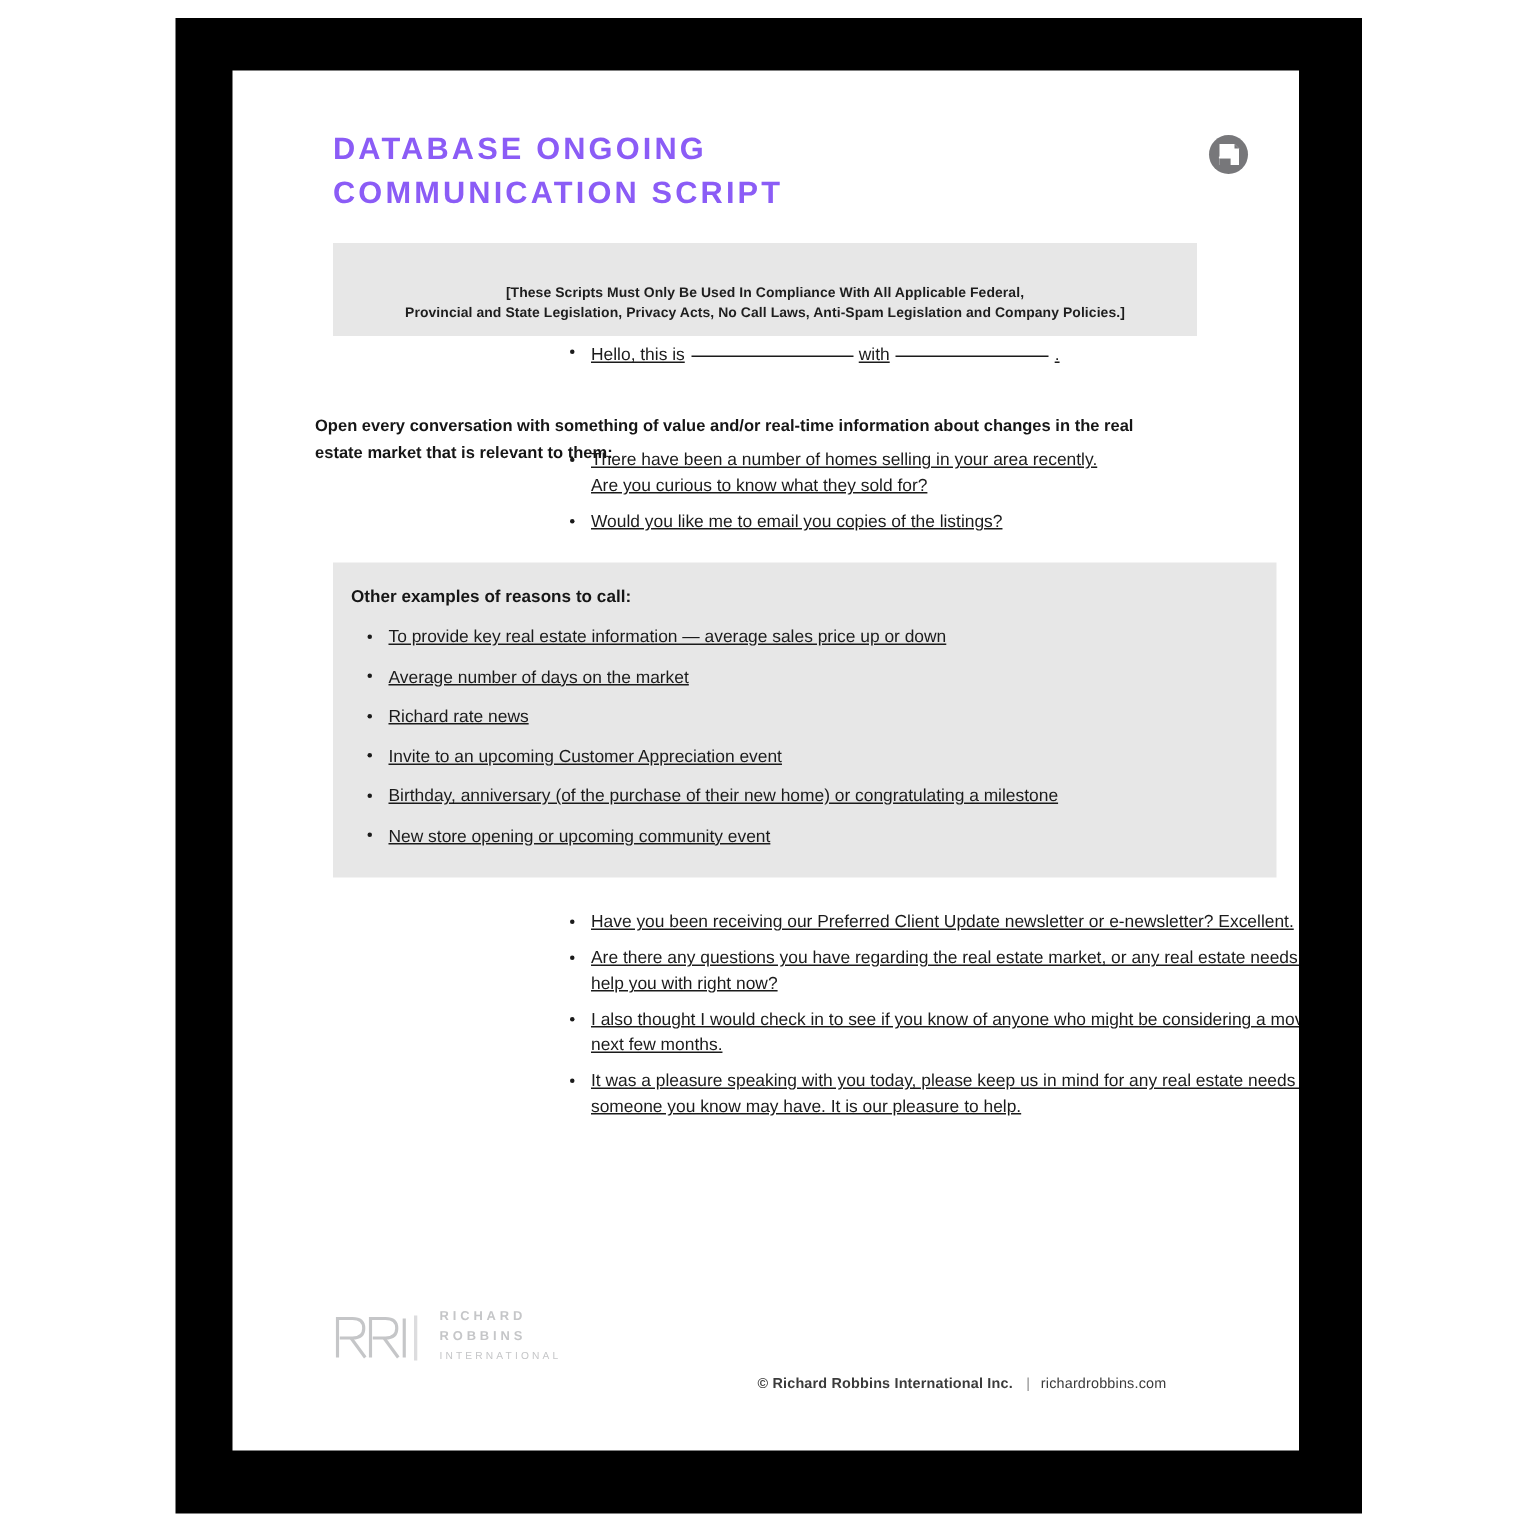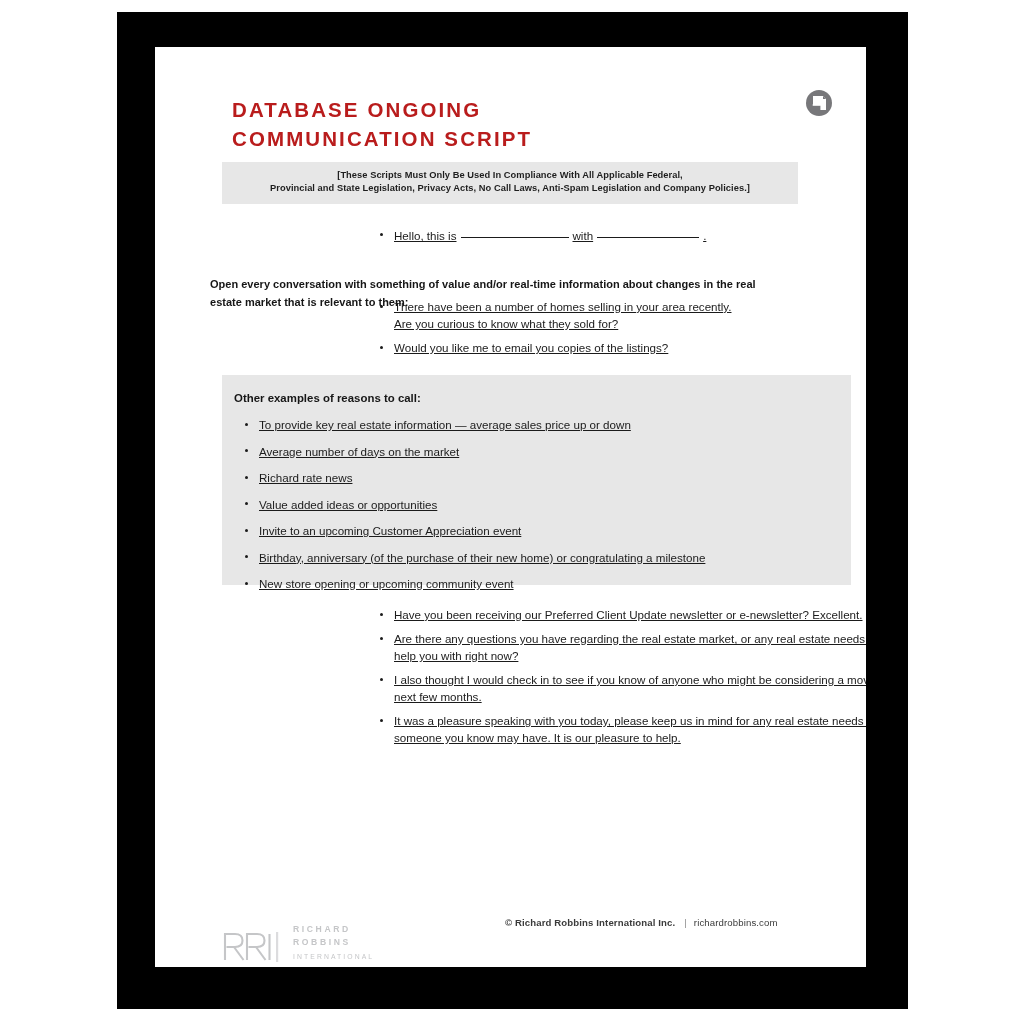--- a/index.html
+++ b/index.html
@@ -49,22 +49,22 @@
     position: absolute;
     left: 67px;
     top: 38px;
     right: 33px;
   }
   .doc-title {
     font-size: 20.5px;
     font-weight: 700;
     line-height: 29px;
     letter-spacing: 2.1px;
-    color: #b91c1c;
-    margin: 10px;
+    color: #8b5cf6;
+    margin: 0;
     width: 430px;
     text-transform: uppercase;
   }
   .doc-title .line2 { display: block; }
 
   .header-icon {
     position: absolute;
     right: 1px;
     top: 5px;
     width: 26px;
@@ -76,21 +76,21 @@
     justify-content: center;
   }
 
   
   .compliance {
     position: absolute;
     left: 67px;
     top: 115px;
     width: 576px;
     background: #e7e7e7;
-    padding: 7px 10px 10px 10px;
+    padding: 27px 10px 10px 10px;
     box-sizing: border-box;
     text-align: center;
   }
   .compliance-line {
     font-size: 9.3px;
     font-weight: 700;
     line-height: 12.5px;
     color: #1e1e1e;
     letter-spacing: 0.05px;
   }
@@ -197,23 +197,23 @@
     left: 220px;
     top: 559px;
     width: 552px;
   }
   .bullets-bottom li { margin-bottom: 9px; }
 
   
   .footer-logo {
     position: absolute;
     left: 67px;
-    top: 876px;
+    top: 824px;
     display: flex;
-    align-items: flex-end;
+    align-items: center;
     height: 40px;
   }
   .logo-mark {
     width: 60px;
     height: 34px;
   }
   .logo-words {
     margin-left: 11px;
     color: #c5c6c8;
   }
@@ -298,21 +298,20 @@
         </li>
       </ul>
     </div>
 
     <div class="panel">
       <div class="panel-title">Other examples of reasons to call:</div>
       <ul class="blist body-text">
         <li><span>To provide key real estate information  —  average sales price up or down</span></li>
         <li><span>Average number of days on the market</span></li>
         <li><span>Richard rate news</span></li>
-        <li><span>Value added ideas or opportunities</span></li>
         <li><span>Invite to an upcoming Customer Appreciation event</span></li>
         <li><span>Birthday, anniversary (of the purchase of their new home) or congratulating a milestone</span></li>
         <li><span>New store opening or upcoming community event</span></li>
       </ul>
     </div>
 
     <div class="bullets-bottom">
       <ul class="blist body-text">
         <li><span>Have you been receiving our Preferred Client Update newsletter or e-newsletter? Excellent.</span></li>
         <li><span>Are there any questions you have regarding the real estate market, or any real estate needs we can help you with right now?</span></li>

